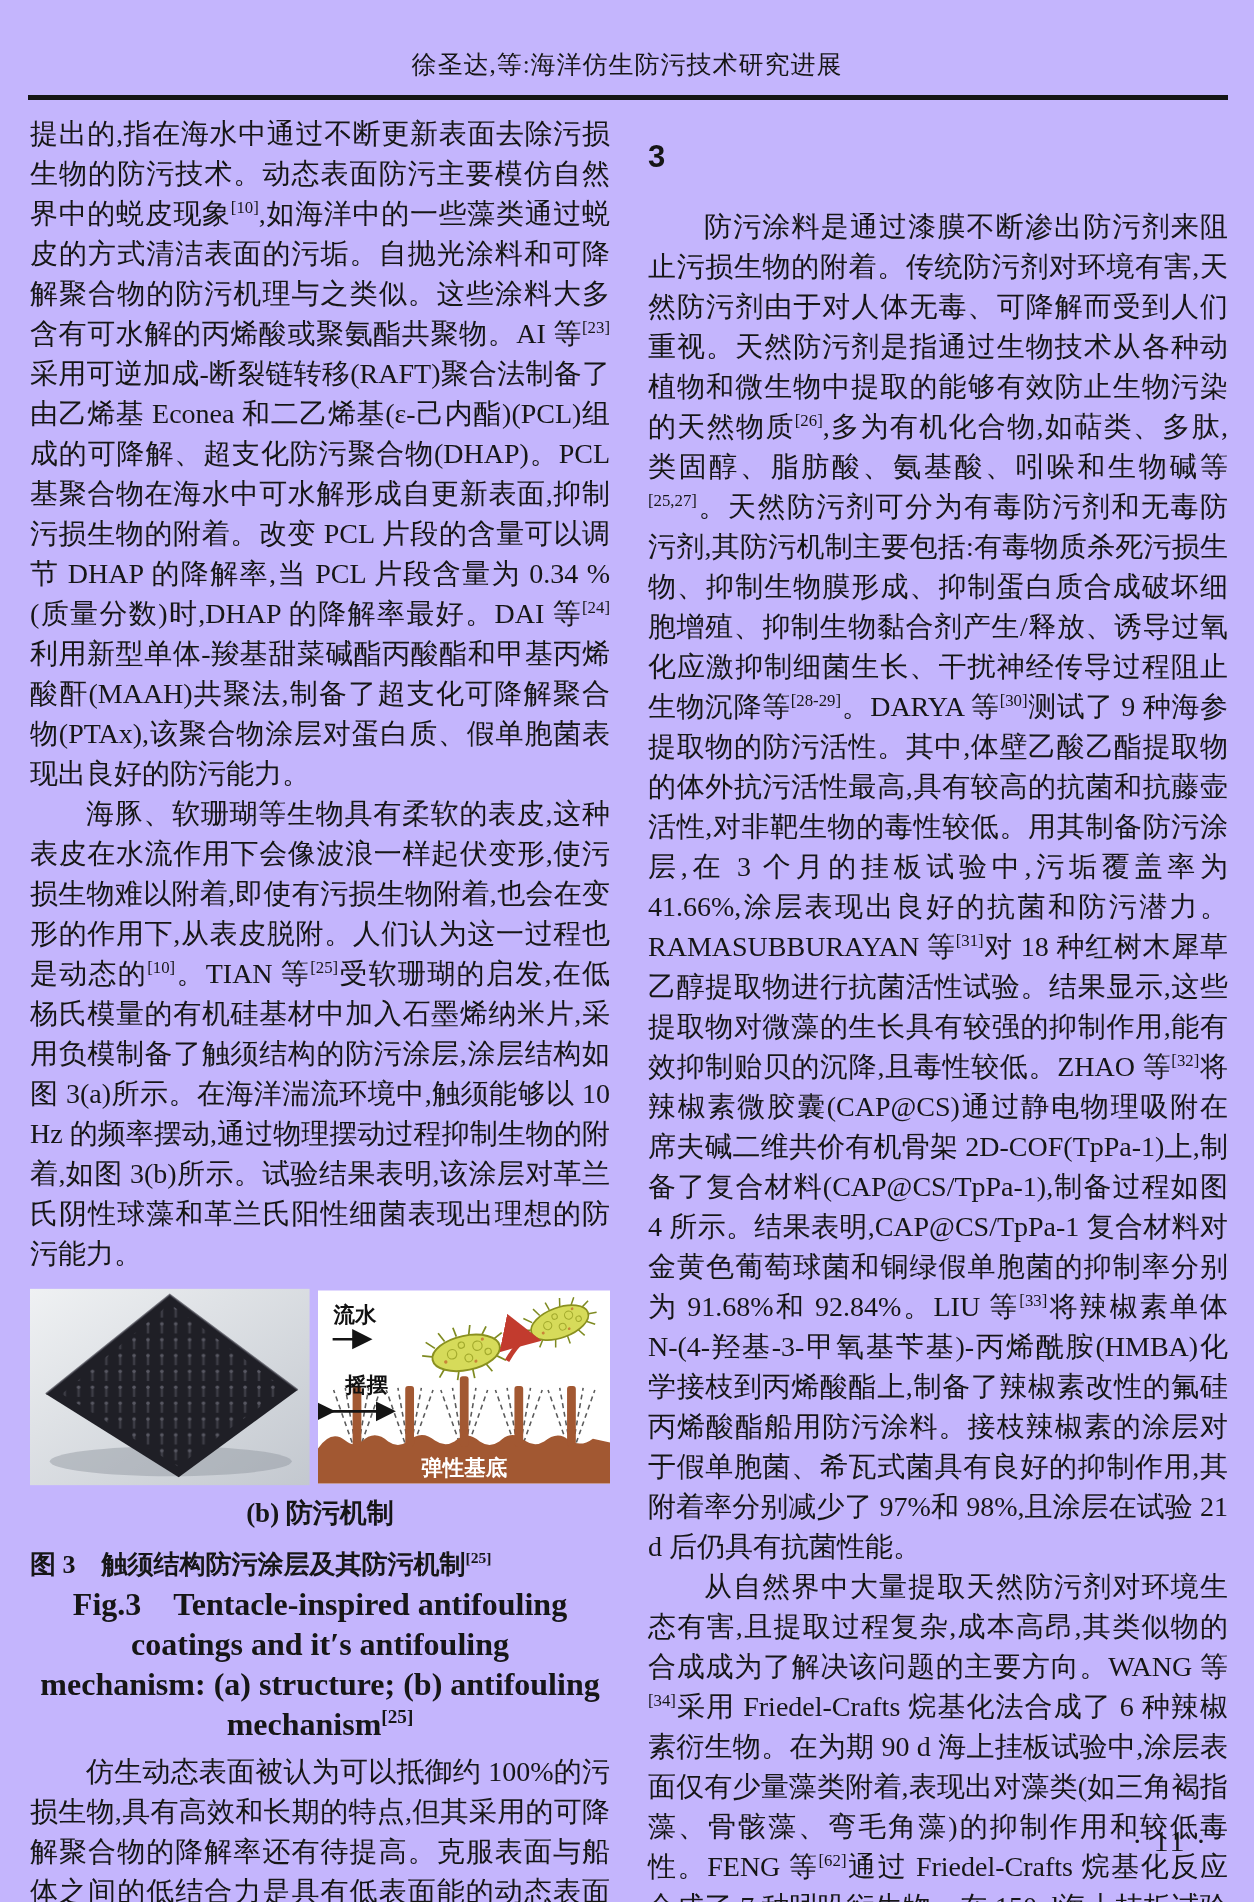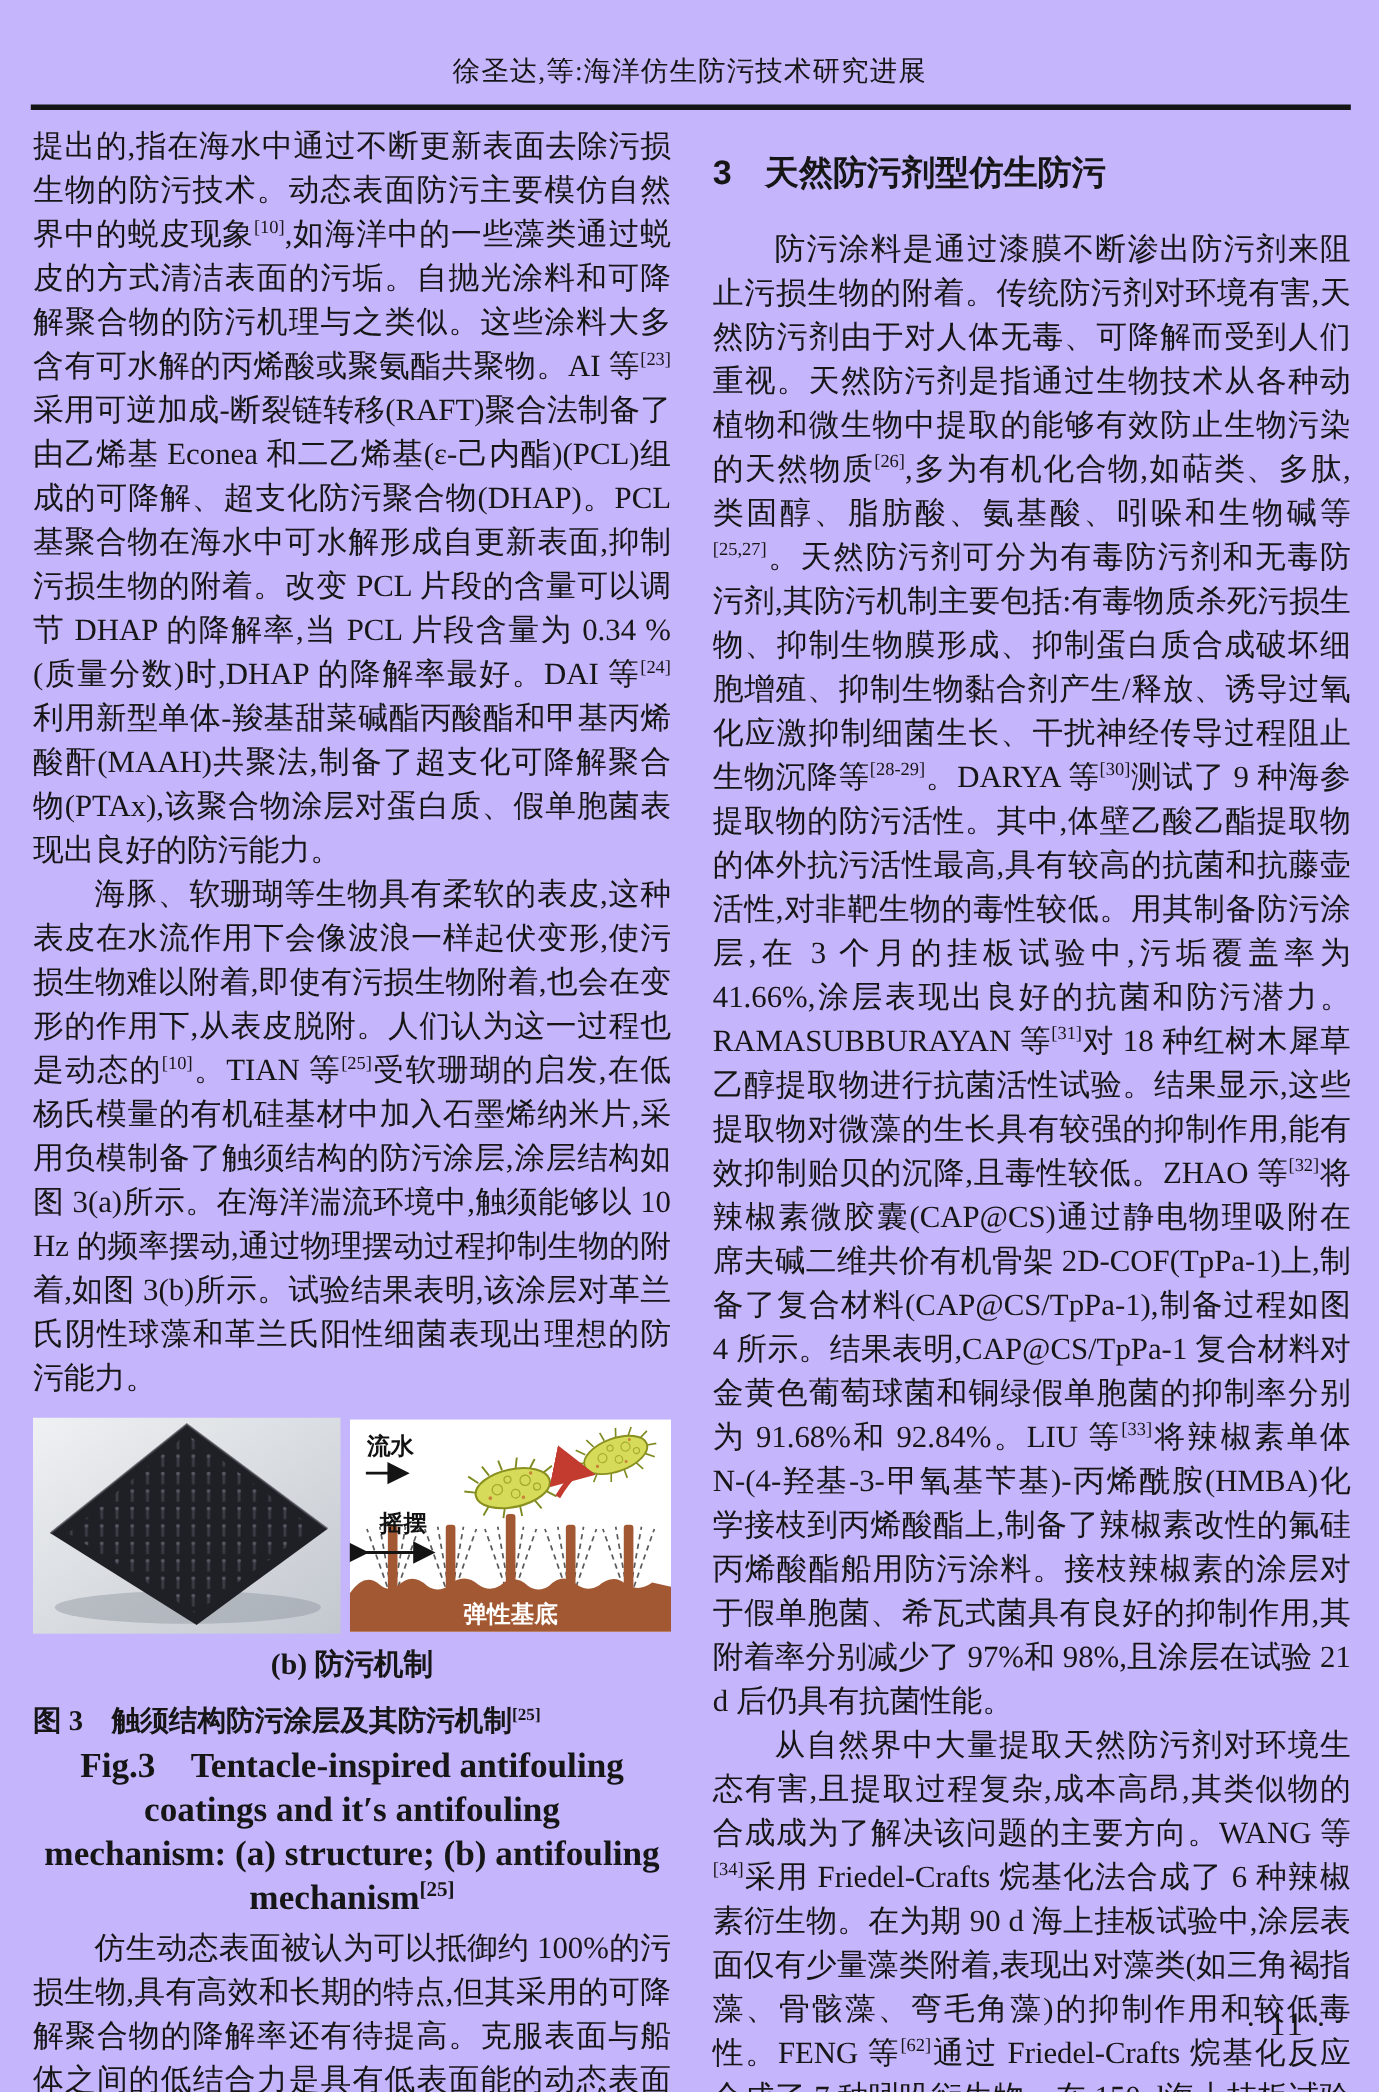--- a/index.html
+++ b/index.html
@@ -149,21 +149,20 @@
           <div class="caption-en"><span>mechanism: (a) structure; (b) antifouling mechanism</span><sup>[25]</sup></div>
         </figcaption>
       </figure>
 
       <p class="body-text indent"><span>仿生动态表面被认为可以抵御约 100%的污损生物,具有高效和长期的特点,但其采用的可降解聚合物的降解率还有待提高。克服表面与船体之间的低结合力是具有低表面能的动态表面需面临的巨大挑战。</span></p>
     </div>
 
     <div class="col">
       <div class="section-heading">
         <span>3</span>
-        <span>天然防污剂型仿生防污</span>
       </div>
       <p class="body-text indent"><span>防污涂料是通过漆膜不断渗出防污剂来阻止污损生物的附着。传统防污剂对环境有害,天然防污剂由于对人体无毒、可降解而受到人们重视。天然防污剂是指通过生物技术从各种动植物和微生物中提取的能够有效防止生物污染的天然物质</span><sup>[26]</sup><span>,多为有机化合物,如萜类、多肽,类固醇、脂肪酸、氨基酸、吲哚和生物碱等</span><sup>[25,27]</sup><span>。天然防污剂可分为有毒防污剂和无毒防污剂,其防污机制主要包括:有毒物质杀死污损生物、抑制生物膜形成、抑制蛋白质合成破坏细胞增殖、抑制生物黏合剂产生/释放、诱导过氧化应激抑制细菌生长、干扰神经传导过程阻止生物沉降等</span><sup>[28-29]</sup><span>。DARYA 等</span><sup>[30]</sup><span>测试了 9 种海参提取物的防污活性。其中,体壁乙酸乙酯提取物的体外抗污活性最高,具有较高的抗菌和抗藤壶活性,对非靶生物的毒性较低。用其制备防污涂层,在 3 个月的挂板试验中,污垢覆盖率为 41.66%,涂层表现出良好的抗菌和防污潜力。RAMASUBBURAYAN 等</span><sup>[31]</sup><span>对 18 种红树木犀草乙醇提取物进行抗菌活性试验。结果显示,这些提取物对微藻的生长具有较强的抑制作用,能有效抑制贻贝的沉降,且毒性较低。ZHAO 等</span><sup>[32]</sup><span>将辣椒素微胶囊(CAP@CS)通过静电物理吸附在席夫碱二维共价有机骨架 2D-COF(TpPa-1)上,制备了复合材料(CAP@CS/TpPa-1),制备过程如图 4 所示。结果表明,CAP@CS/TpPa-1 复合材料对金黄色葡萄球菌和铜绿假单胞菌的抑制率分别为 91.68%和 92.84%。LIU 等</span><sup>[33]</sup><span>将辣椒素单体 N-(4-羟基-3-甲氧基苄基)-丙烯酰胺(HMBA)化学接枝到丙烯酸酯上,制备了辣椒素改性的氟硅丙烯酸酯船用防污涂料。接枝辣椒素的涂层对于假单胞菌、希瓦式菌具有良好的抑制作用,其附着率分别减少了 97%和 98%,且涂层在试验 21 d 后仍具有抗菌性能。</span></p>
       <p class="body-text indent"><span>从自然界中大量提取天然防污剂对环境生态有害,且提取过程复杂,成本高昂,其类似物的合成成为了解决该问题的主要方向。WANG 等</span><sup>[34]</sup><span>采用 Friedel-Crafts 烷基化法合成了 6 种辣椒素衍生物。在为期 90 d 海上挂板试验中,涂层表面仅有少量藻类附着,表现出对藻类(如三角褐指藻、骨骸藻、弯毛角藻)的抑制作用和较低毒性。FENG 等</span><sup>[62]</sup><span>通过 Friedel-Crafts 烷基化反应合成了 7 种吲哚衍生物。在 150 d海上挂板试验中,涂层表面仅出现少量生</span></p>
     </div>
 
   </div>
 
   <div class="footer">· 11 ·</div>
 </div>
 

